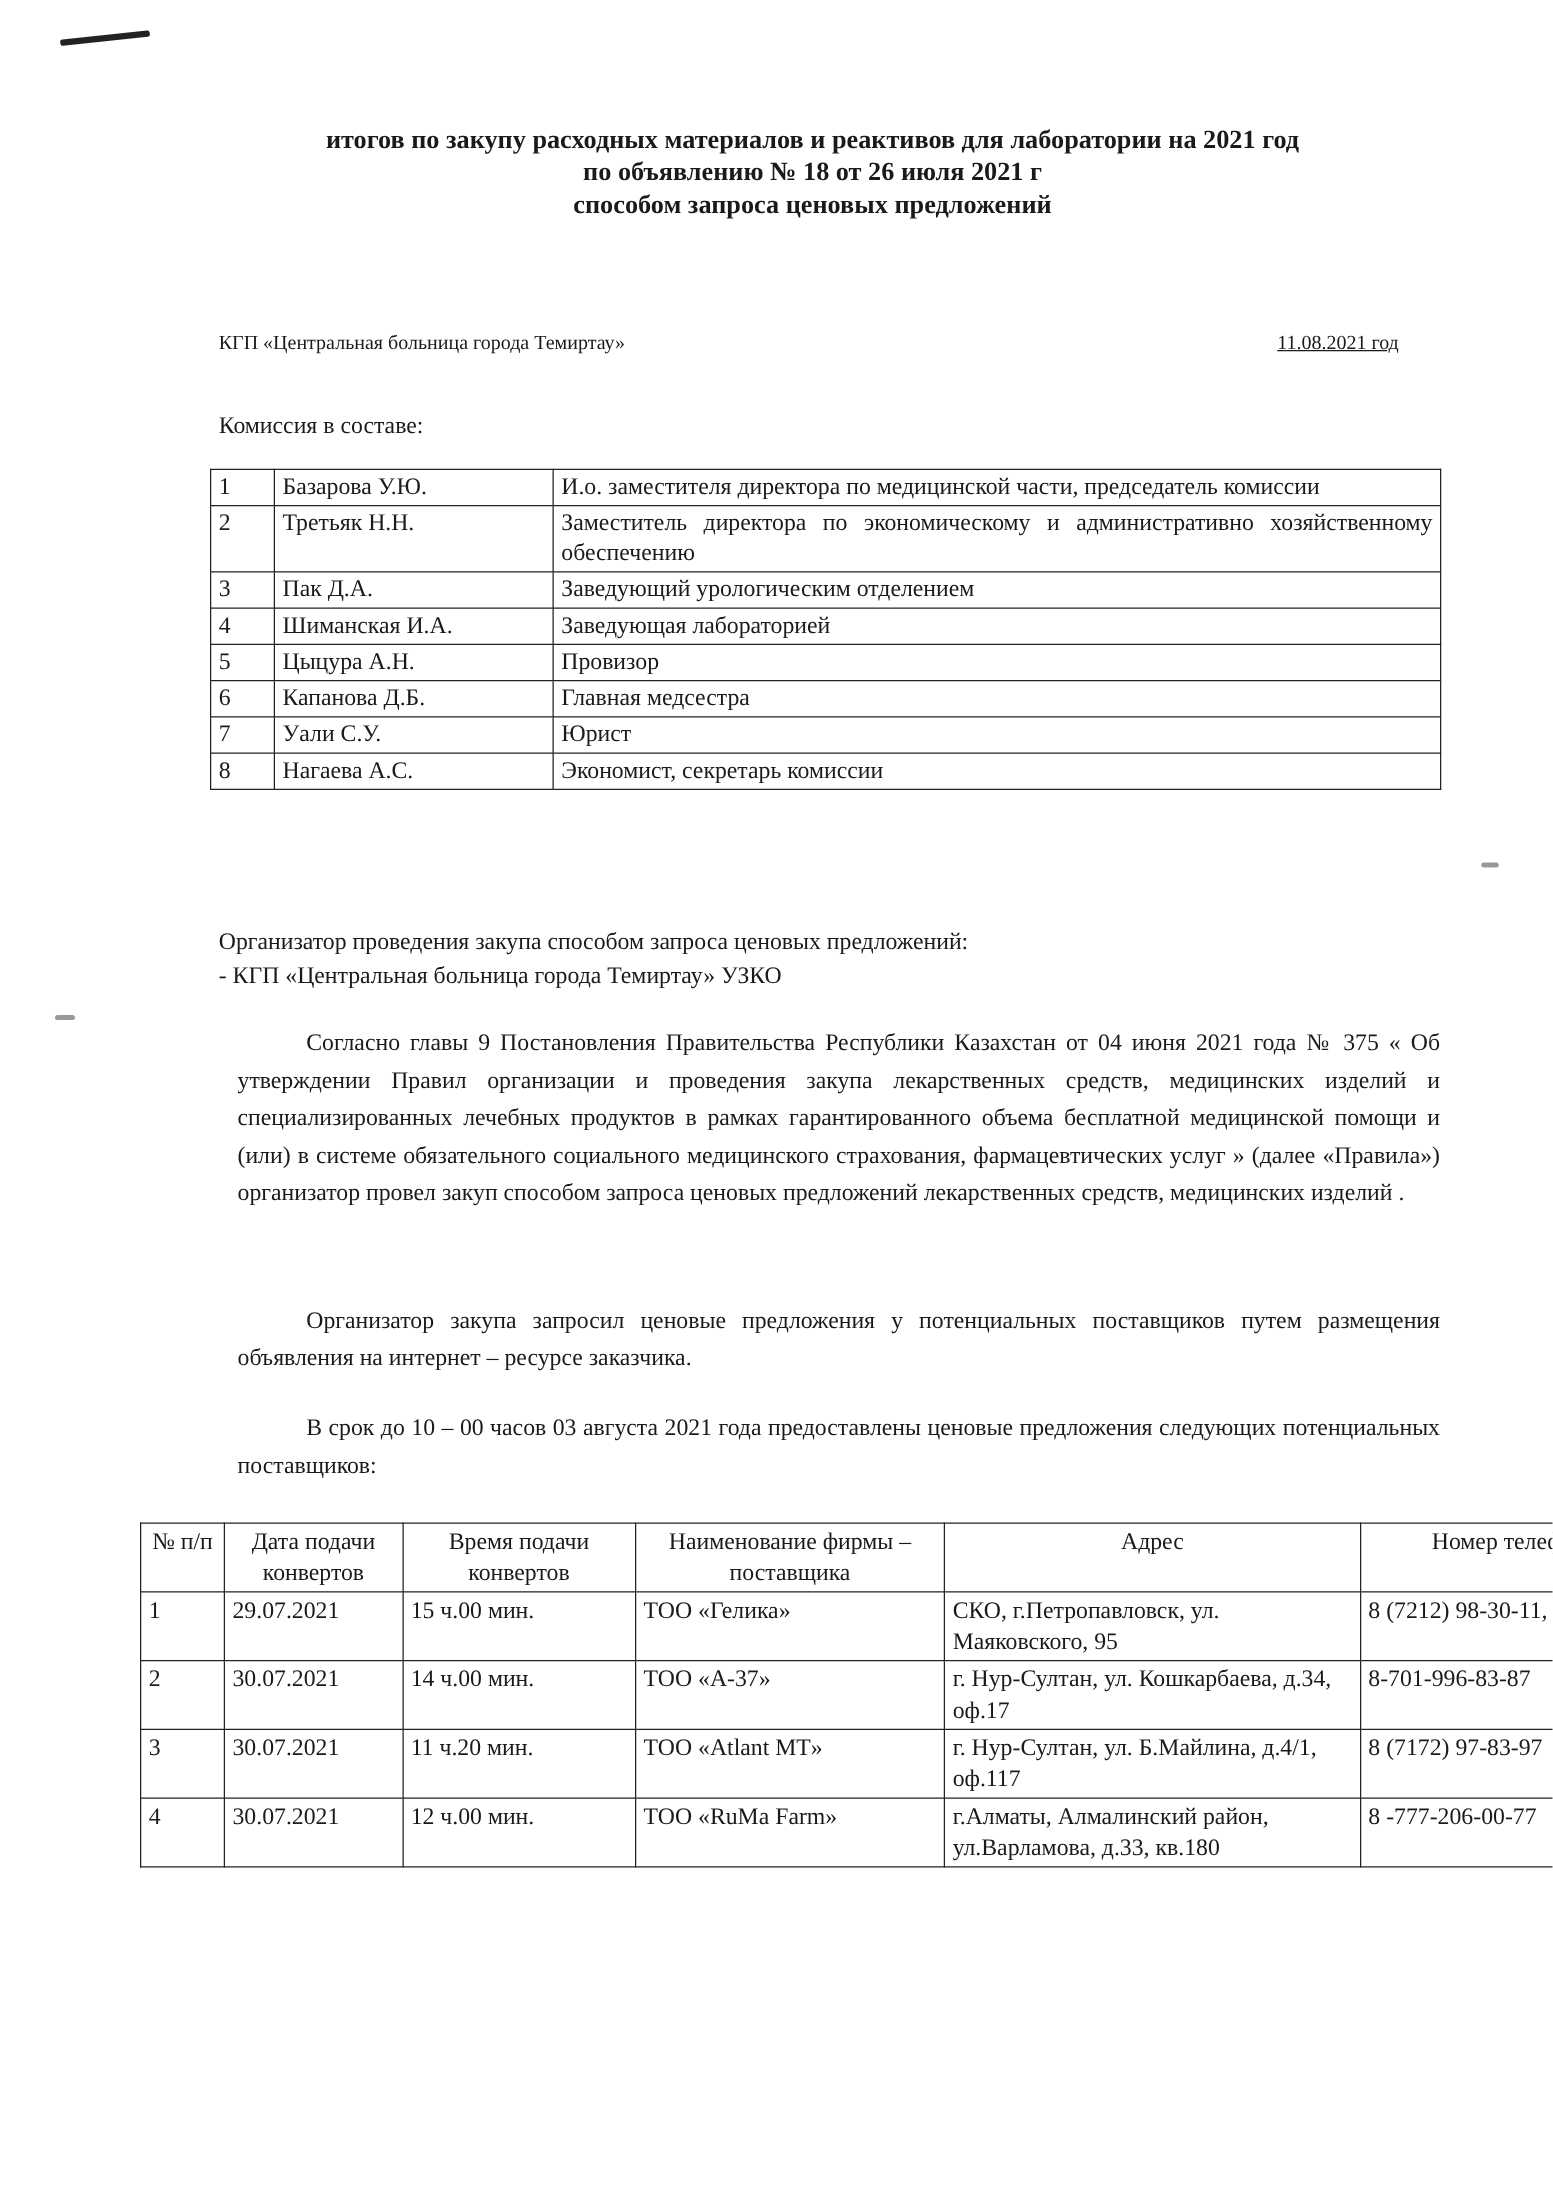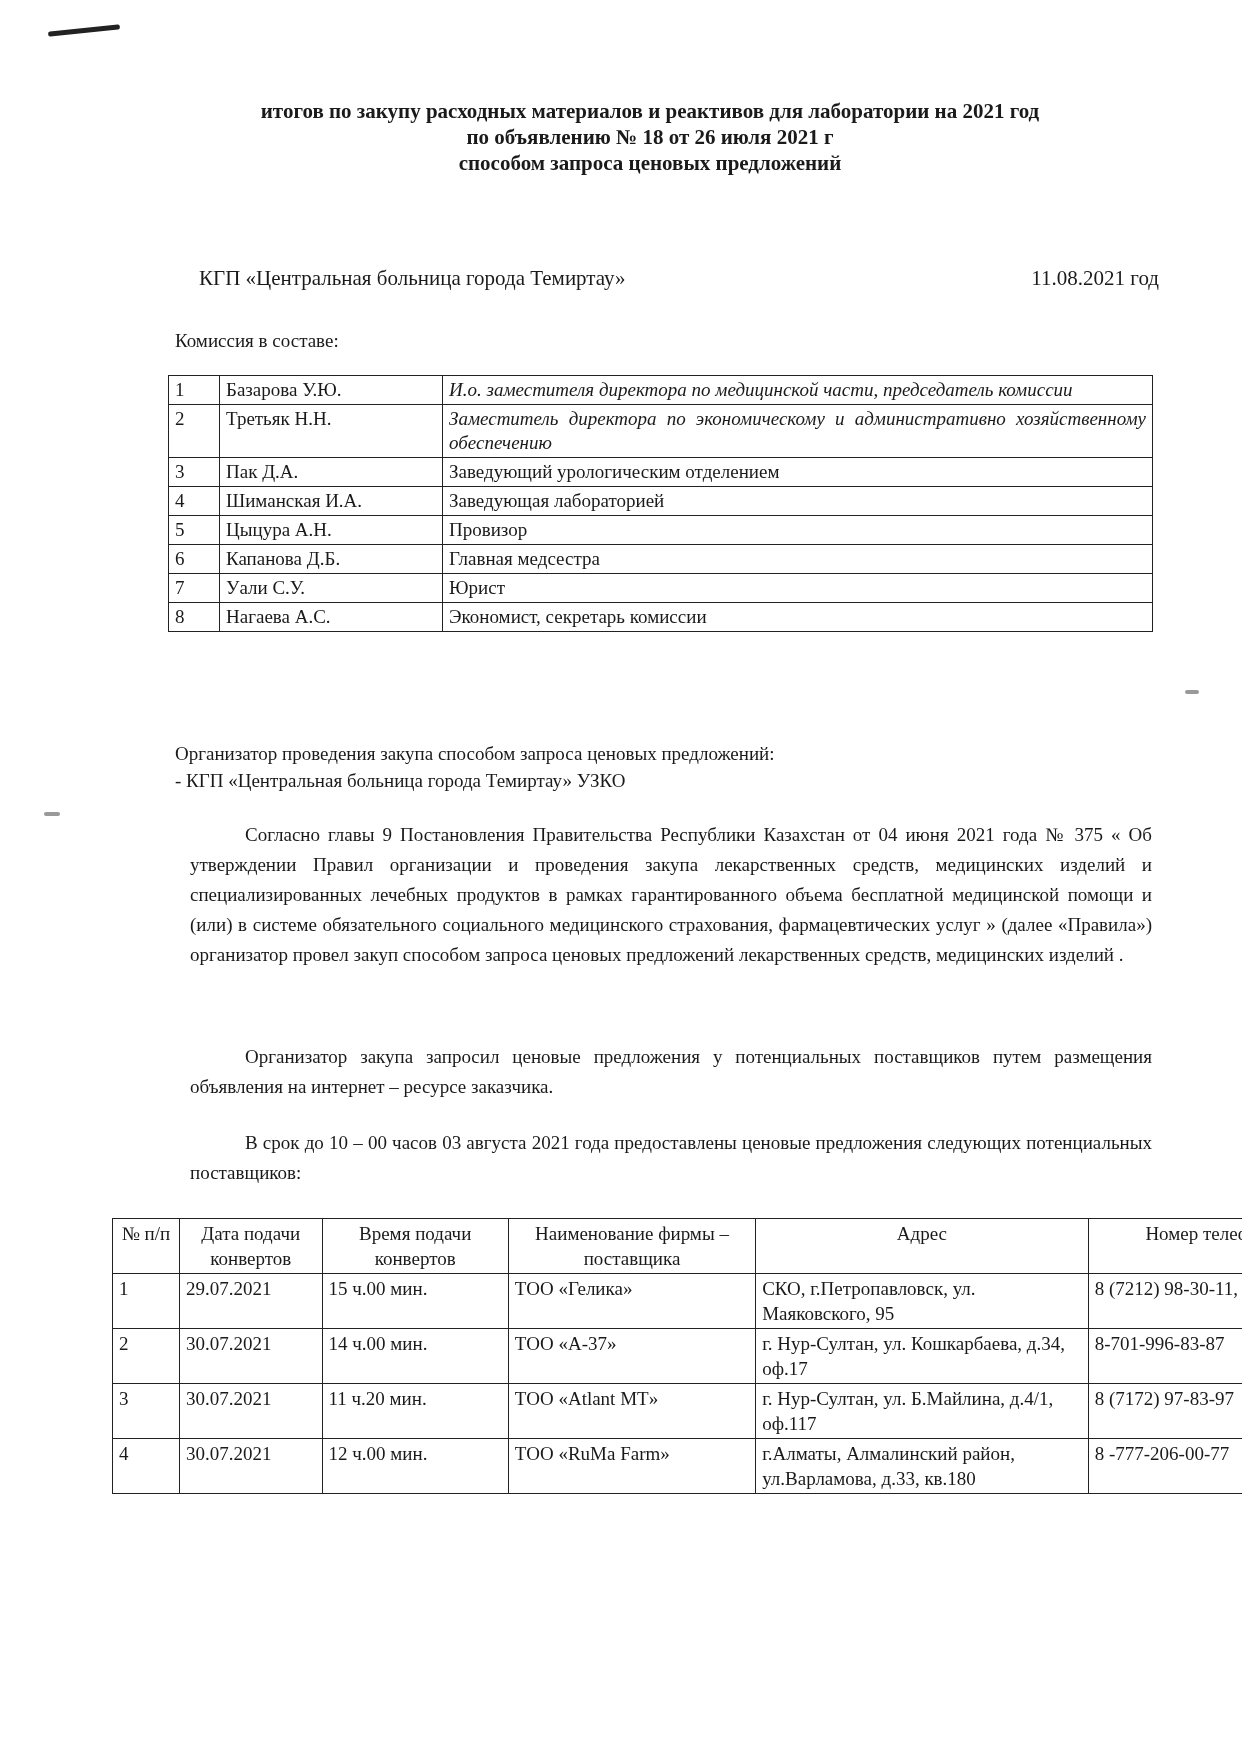--- a/index.html
+++ b/index.html
@@ -4,29 +4,29 @@
 <style>
   html, body { margin: 0; padding: 0; }
   body {
     width: 1242px; height: 1755px; background: #ffffff; position: relative; overflow: hidden;
     font-family: "Liberation Serif", serif; color: #1a1a1a;
   }
   .scan-mark { position: absolute; left: 48px; top: 28px; width: 72px; height: 5px; background: #222; transform: rotate(-6deg); border-radius: 2px; }
   .speck { position: absolute; background: #999; border-radius: 2px; }
   .header { position: absolute; left: 150px; top: 98px; width: 1000px; text-align: center; font-weight: bold; font-size: 21px; line-height: 26px; }
   .header div { margin: 0; }
-  .org-line { position: absolute; left: 175px; top: 266px; width: 960px; font-size: 21px; margin-left: 24px; }
-  .org-line .date { position: absolute; right: 0; top: 0; }
+  .org-line { position: absolute; left: 175px; top: 266px; width: 960px; font-size: 16px; }
+  .org-line .date { position: absolute; right: 16px; top: 0; text-decoration: underline; }
   .comm-label { position: absolute; left: 175px; top: 330px; font-size: 19px; }
   table { border-collapse: collapse; }
   .commission { position: absolute; left: 168px; top: 375px; width: 985px; font-size: 19px; }
   .commission td { border: 1.5px solid #222; padding: 2px 6px; vertical-align: top; line-height: 24px; }
   .commission .num { width: 38px; }
   .commission .name { width: 210px; }
-  .commission .justify { text-align: justify; text-align-last: left; font-style: italic; }
+  .commission .justify { text-align: justify; text-align-last: left; }
   .organizer { position: absolute; left: 175px; top: 740px; width: 980px; font-size: 19px; line-height: 27px; }
   .para { position: absolute; left: 190px; width: 962px; font-size: 19px; line-height: 30px; text-align: justify; }
   .para p { margin: 0; text-indent: 55px; }
   .p1 { top: 820px; }
   .p2 { top: 1042px; }
   .p3 { top: 1128px; }
   .suppliers { position: absolute; left: 112px; top: 1218px; width: 1224px; font-size: 19px; }
   .suppliers th, .suppliers td { border: 1.5px solid #222; padding: 2px 6px; vertical-align: top; line-height: 25px; font-weight: normal; }
   .suppliers th { text-align: center; }
   .suppliers td { text-align: left; }

